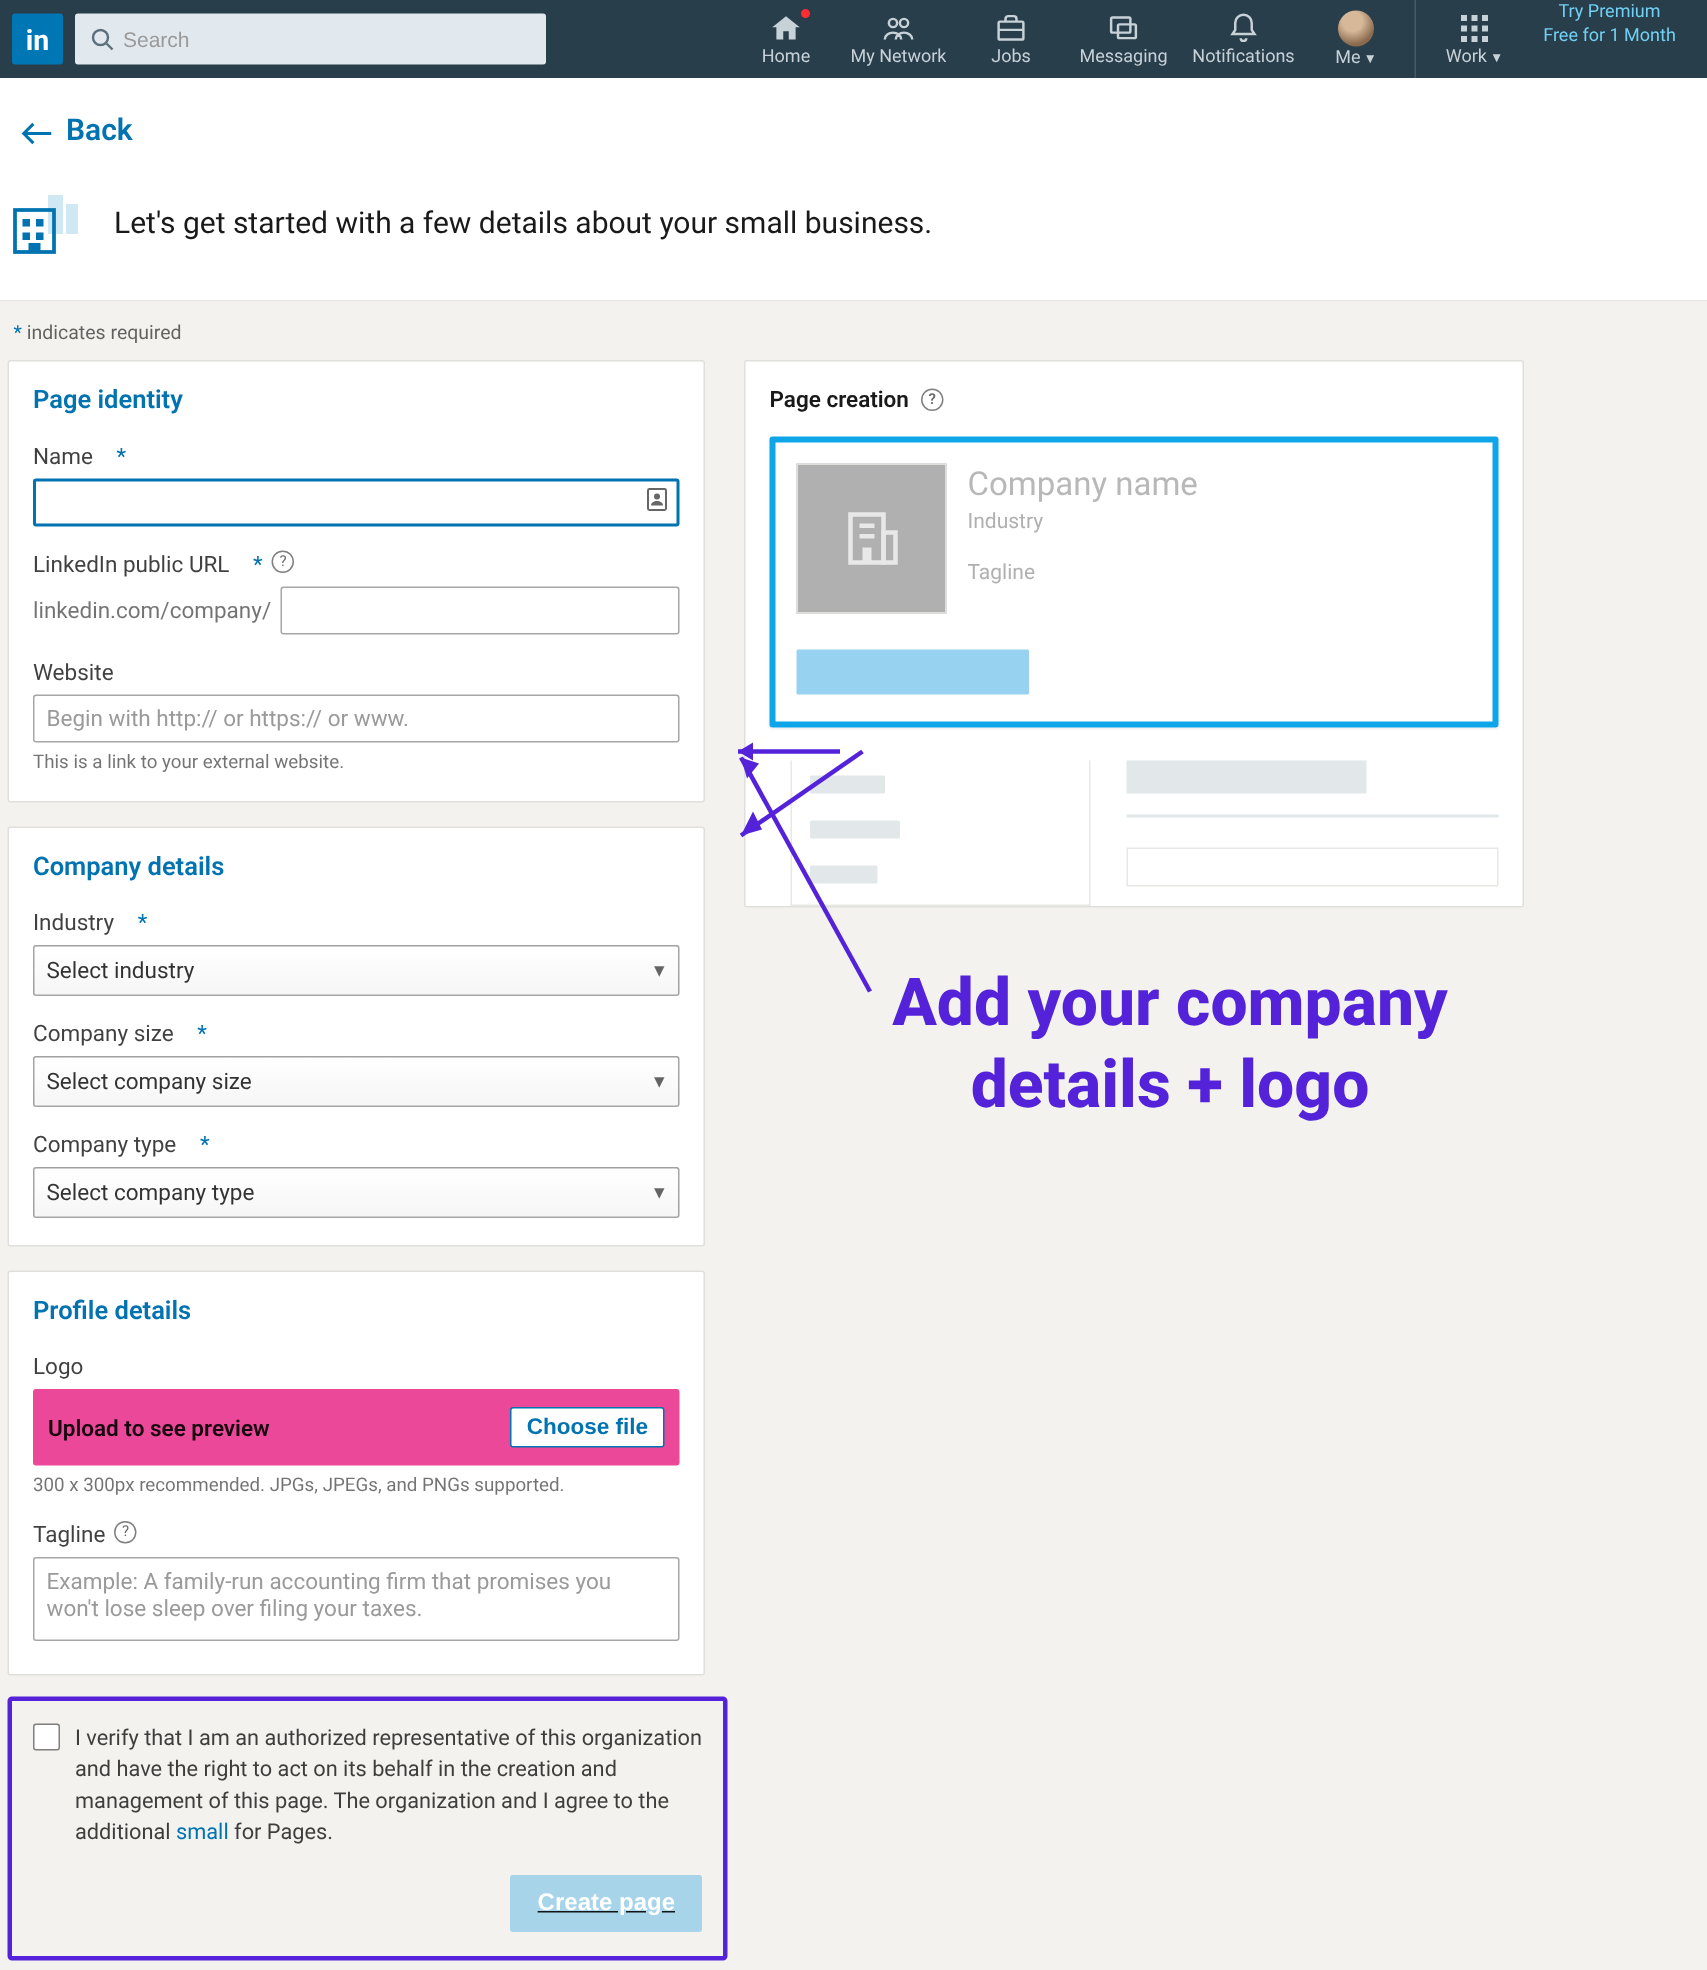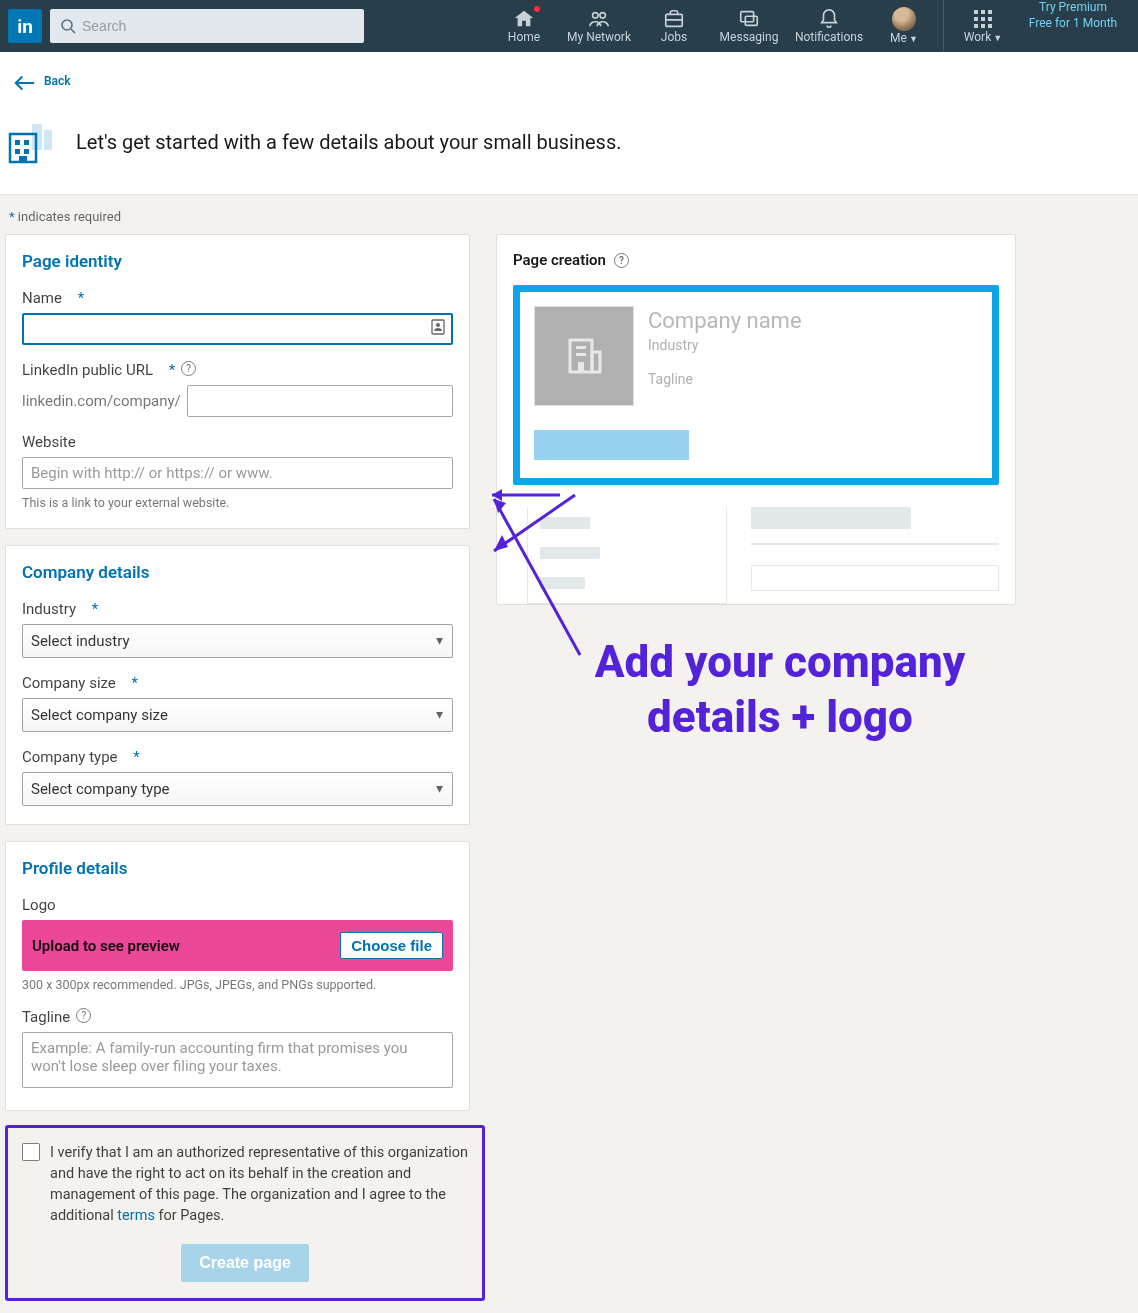--- a/index.html
+++ b/index.html
@@ -17,21 +17,21 @@
   .nav-item.narrow { width: 70px; }
   .nav-item .nicon { font-size: 20px; line-height: 1; height: 22px; display:flex; align-items:center; }
   .nav-item.home .dot { position: absolute; top: 5px; left: 44px; width: 8px; height: 8px; background: #ff2c33; border-radius: 50%; border: 1px solid #283e4a; }
   .nav-item.me .avatar { width: 24px; height: 24px; border-radius: 50%; background: radial-gradient(circle at 40% 30%, #d7b899 30%, #8a6a4e 70%); }
   .nav-sep { width: 1px; background: rgba(255,255,255,0.15); height: 52px; margin: 0 4px; }
   .premium { width: 110px; font-size: 12px; color: #72d0f4; text-align: center; line-height: 1.3; cursor: pointer; padding-top:0;}
   .caret { font-size: 9px; margin-left: 2px; }
   
   
   .back-row { padding: 22px 14px 10px; }
-  .back-link { color: #0073b0; font-size: 12px; font-weight: 600; display: inline-flex; align-items: flex-start; gap: 8px; cursor: pointer; }
+  .back-link { color: #0073b0; font-size: 20px; font-weight: 600; display: inline-flex; align-items: flex-end; gap: 8px; cursor: pointer; }
   
   
   .intro-row { display: flex; align-items: center; gap: 20px; padding: 12px 8px 28px; border-bottom: 1px solid #e6e6e6; }
   .intro-icon { width: 48px; height: 48px; }
   .intro-text { font-size: 20px; color: rgba(0,0,0,0.9); }
   
   
   .page-body { background: #f3f2ef; padding: 10px 5px 20px; min-height: 1130px; position: relative; }
   .req-note { font-size: 13px; color: rgba(0,0,0,0.6); padding: 4px 4px 10px; }
   .req-note .ast { color: #0073b0; }
@@ -57,21 +57,21 @@
   .select-wrap::after { content: "▾"; position: absolute; right: 10px; top: 8px; color: rgba(0,0,0,0.6); pointer-events: none; font-size: 14px; }
   .upload-row { background: #ec4899; display: flex; align-items: center; justify-content: space-between; padding: 12px 10px; border-radius: 2px; }
   .upload-text { font-weight: 600; font-size: 15px; }
   .choose-btn { border: 1px solid #0073b0; color: #0073b0; background: #fff; font-size: 15px; font-weight: 600; padding: 4px 10px; border-radius: 2px; cursor: pointer; }
   .textarea { min-height: 56px; resize: none; }
   
   
   .right { width: 520px; }
   .preview-card { background: #fff; border: 1px solid #e0dfdc; border-radius: 2px; padding: 16px 16px 0; }
   .preview-title { font-size: 15px; font-weight: 600; display: flex; align-items: center; gap: 8px; margin-bottom: 16px; }
-  .preview-box { border: 7px solid #0ea5e9; box-shadow: 0 1px 2px rgba(0,0,0,0.08); padding: 14px 14px 18px; border-radius: 2px; }
+  .preview-box { border: 4px solid #0ea5e9; box-shadow: 0 1px 2px rgba(0,0,0,0.08); padding: 14px 14px 18px; border-radius: 2px; }
   .pv-top { display: flex; gap: 14px; }
   .pv-logo { width: 100px; height: 100px; background: #b0b0b0; display: flex; align-items: center; justify-content: center; border: 1px solid #e0dfdc; }
   .pv-meta { padding-top: 2px; }
   .pv-name { font-size: 22px; color: #b8b8b8; font-weight: 400; }
   .pv-ind, .pv-tag { font-size: 14px; color: #b0b0b0; margin-top: 4px; }
   .pv-tag { margin-top: 18px; }
   .pv-btn { width: 155px; height: 30px; background: #97d3f1; margin-top: 24px; border-radius: 1px; }
   .skeleton-row { display: flex; gap: 24px; margin-top: 22px; margin-left: 14px; }
   .sk-col { width: 200px; background: #fff; border: 1px solid #e8e8e5; border-top: none; padding: 10px 12px; }
   .sk-line { height: 12px; background: #e2e7ea; margin-bottom: 18px; border-radius: 1px; }
@@ -86,21 +86,21 @@
   .arrow { position: absolute; }
   .arrow svg line, .arrow svg path { stroke: #5423d9; stroke-width: 3; fill: none; }
   .arrow svg polygon { fill: #5423d9; }
   
   
   .verify-box { border: 3px solid #5423d9; border-radius: 3px; padding: 14px 14px 16px; background: #f3f2ef; width: 480px; margin-top: -2px; }
   .verify-row { display: flex; gap: 10px; align-items: flex-start; }
   .verify-check { width: 18px; height: 18px; border: 1.5px solid rgba(0,0,0,0.5); border-radius: 2px; background: #fff; margin-top: 1px; flex-shrink: 0; cursor: pointer; }
   .verify-text { font-size: 14.5px; color: rgba(0,0,0,0.75); line-height: 1.45; }
   .verify-text a { color: #0073b0; text-decoration: none; cursor: pointer; }
-  .create-row { display: flex; justify-content: center; margin-top: 18px; }
+  .create-row { display: flex; justify-content: flex-end; margin-top: 18px; text-decoration: underline; }
   .create-btn { background: #a8d4ea; color: #fff; font-size: 16px; font-weight: 600; border: none; padding: 10px 18px; border-radius: 2px; cursor: not-allowed; }
 
   ::placeholder { color: #9a9a9a; }
 </style>
 </head>
 <body>
 
 <div class="topnav">
   <div class="logo">in</div>
   <div class="search-box">
@@ -280,21 +280,21 @@
               <span class="hint-icon">?</span>
             </div>
           <textarea class="textarea" placeholder="Example: A family-run accounting firm that promises you won't lose sleep over filing your taxes." style=""></textarea>
         </div>
       </div>
 
       <div class="verify-box">
         <div class="verify-row">
           <div class="verify-check"></div>
           <div class="verify-text">
-            <span>I verify that I am an authorized representative of this organization and have the right to act on its behalf in the creation and management of this page. The organization and I agree to the additional </span><a>terms</a><span> for Pages.</span>
+            <span>I verify that I am an authorized representative of this organization and have the right to act on its behalf in the creation and management of this page. The organization and I agree to the additional </span><a>small</a><span> for Pages.</span>
           </div>
         </div>
         <div class="create-row">
           <button class="create-btn">Create page</button>
         </div>
       </div>
     </div>
 
     <div class="right">
       <div class="preview-card">

